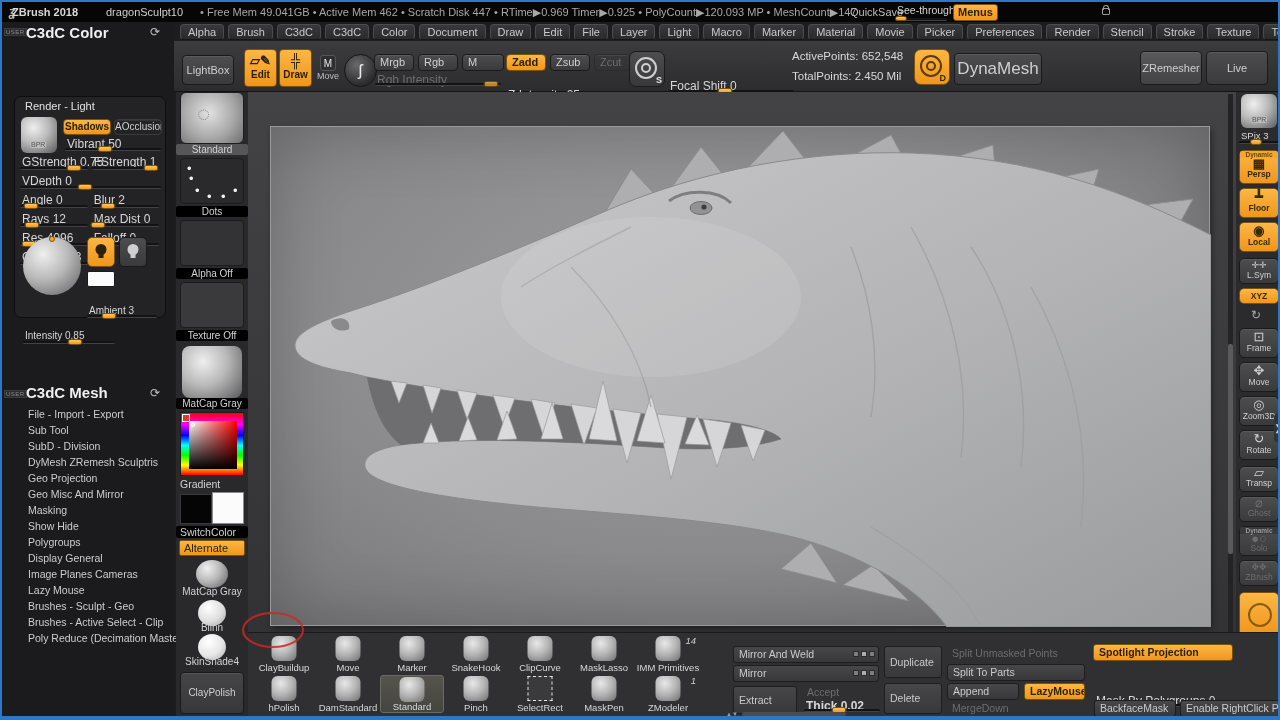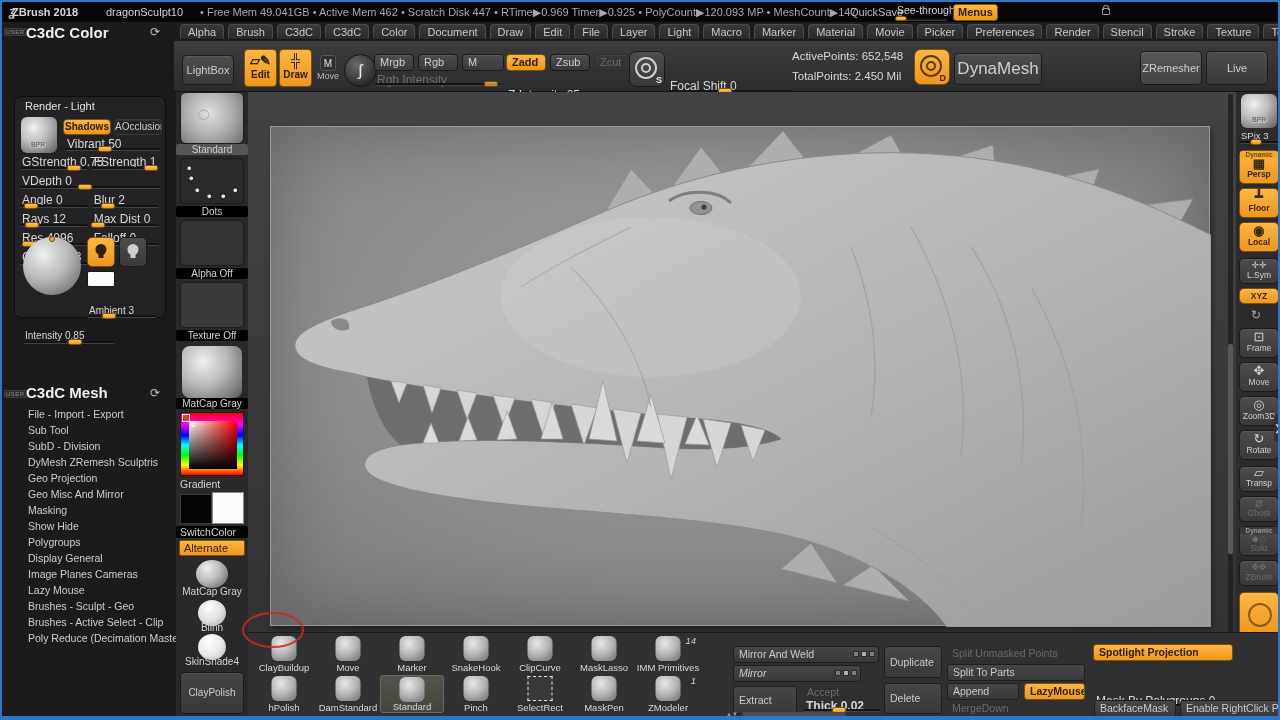--- a/index.html
+++ b/index.html
@@ -570,21 +570,21 @@
         <span class="bt-badge">1</span>
         <span class="bt-lbl">ZModeler</span>
       </div>
       </div>
 
     <span class="pbtn" style="left:485px;top:13px;width:146px;"><span>Mirror And Weld</span><span class="xyzdots">
           <i></i>
           <i></i>
           <i></i>
         </span></span>
-    <span class="pbtn" style="left:485px;top:32px;width:128px;font-style:italic;"><span>Mirror</span><span class="xyzdots">
+    <span class="pbtn" style="left:485px;top:32px;width:146px;"><span>Mirror</span><span class="xyzdots">
           <i></i>
           <i></i>
           <i></i>
         </span></span>
     <span class="pbtn" style="left:485px;top:53px;width:64px;height:28px;line-height:26px;">Extract</span>
     <span class="pbtn flat dim" style="left:554px;top:52px;width:78px;">Accept</span>
     <div class="sl abs" style="left:556px;top:66px;width:76px;height:15px;font-weight:bold;">
       <span class="lb">Thick 0.02</span>
       <div class="tr"></div>
         <div class="th" style="left:46%;"></div>

